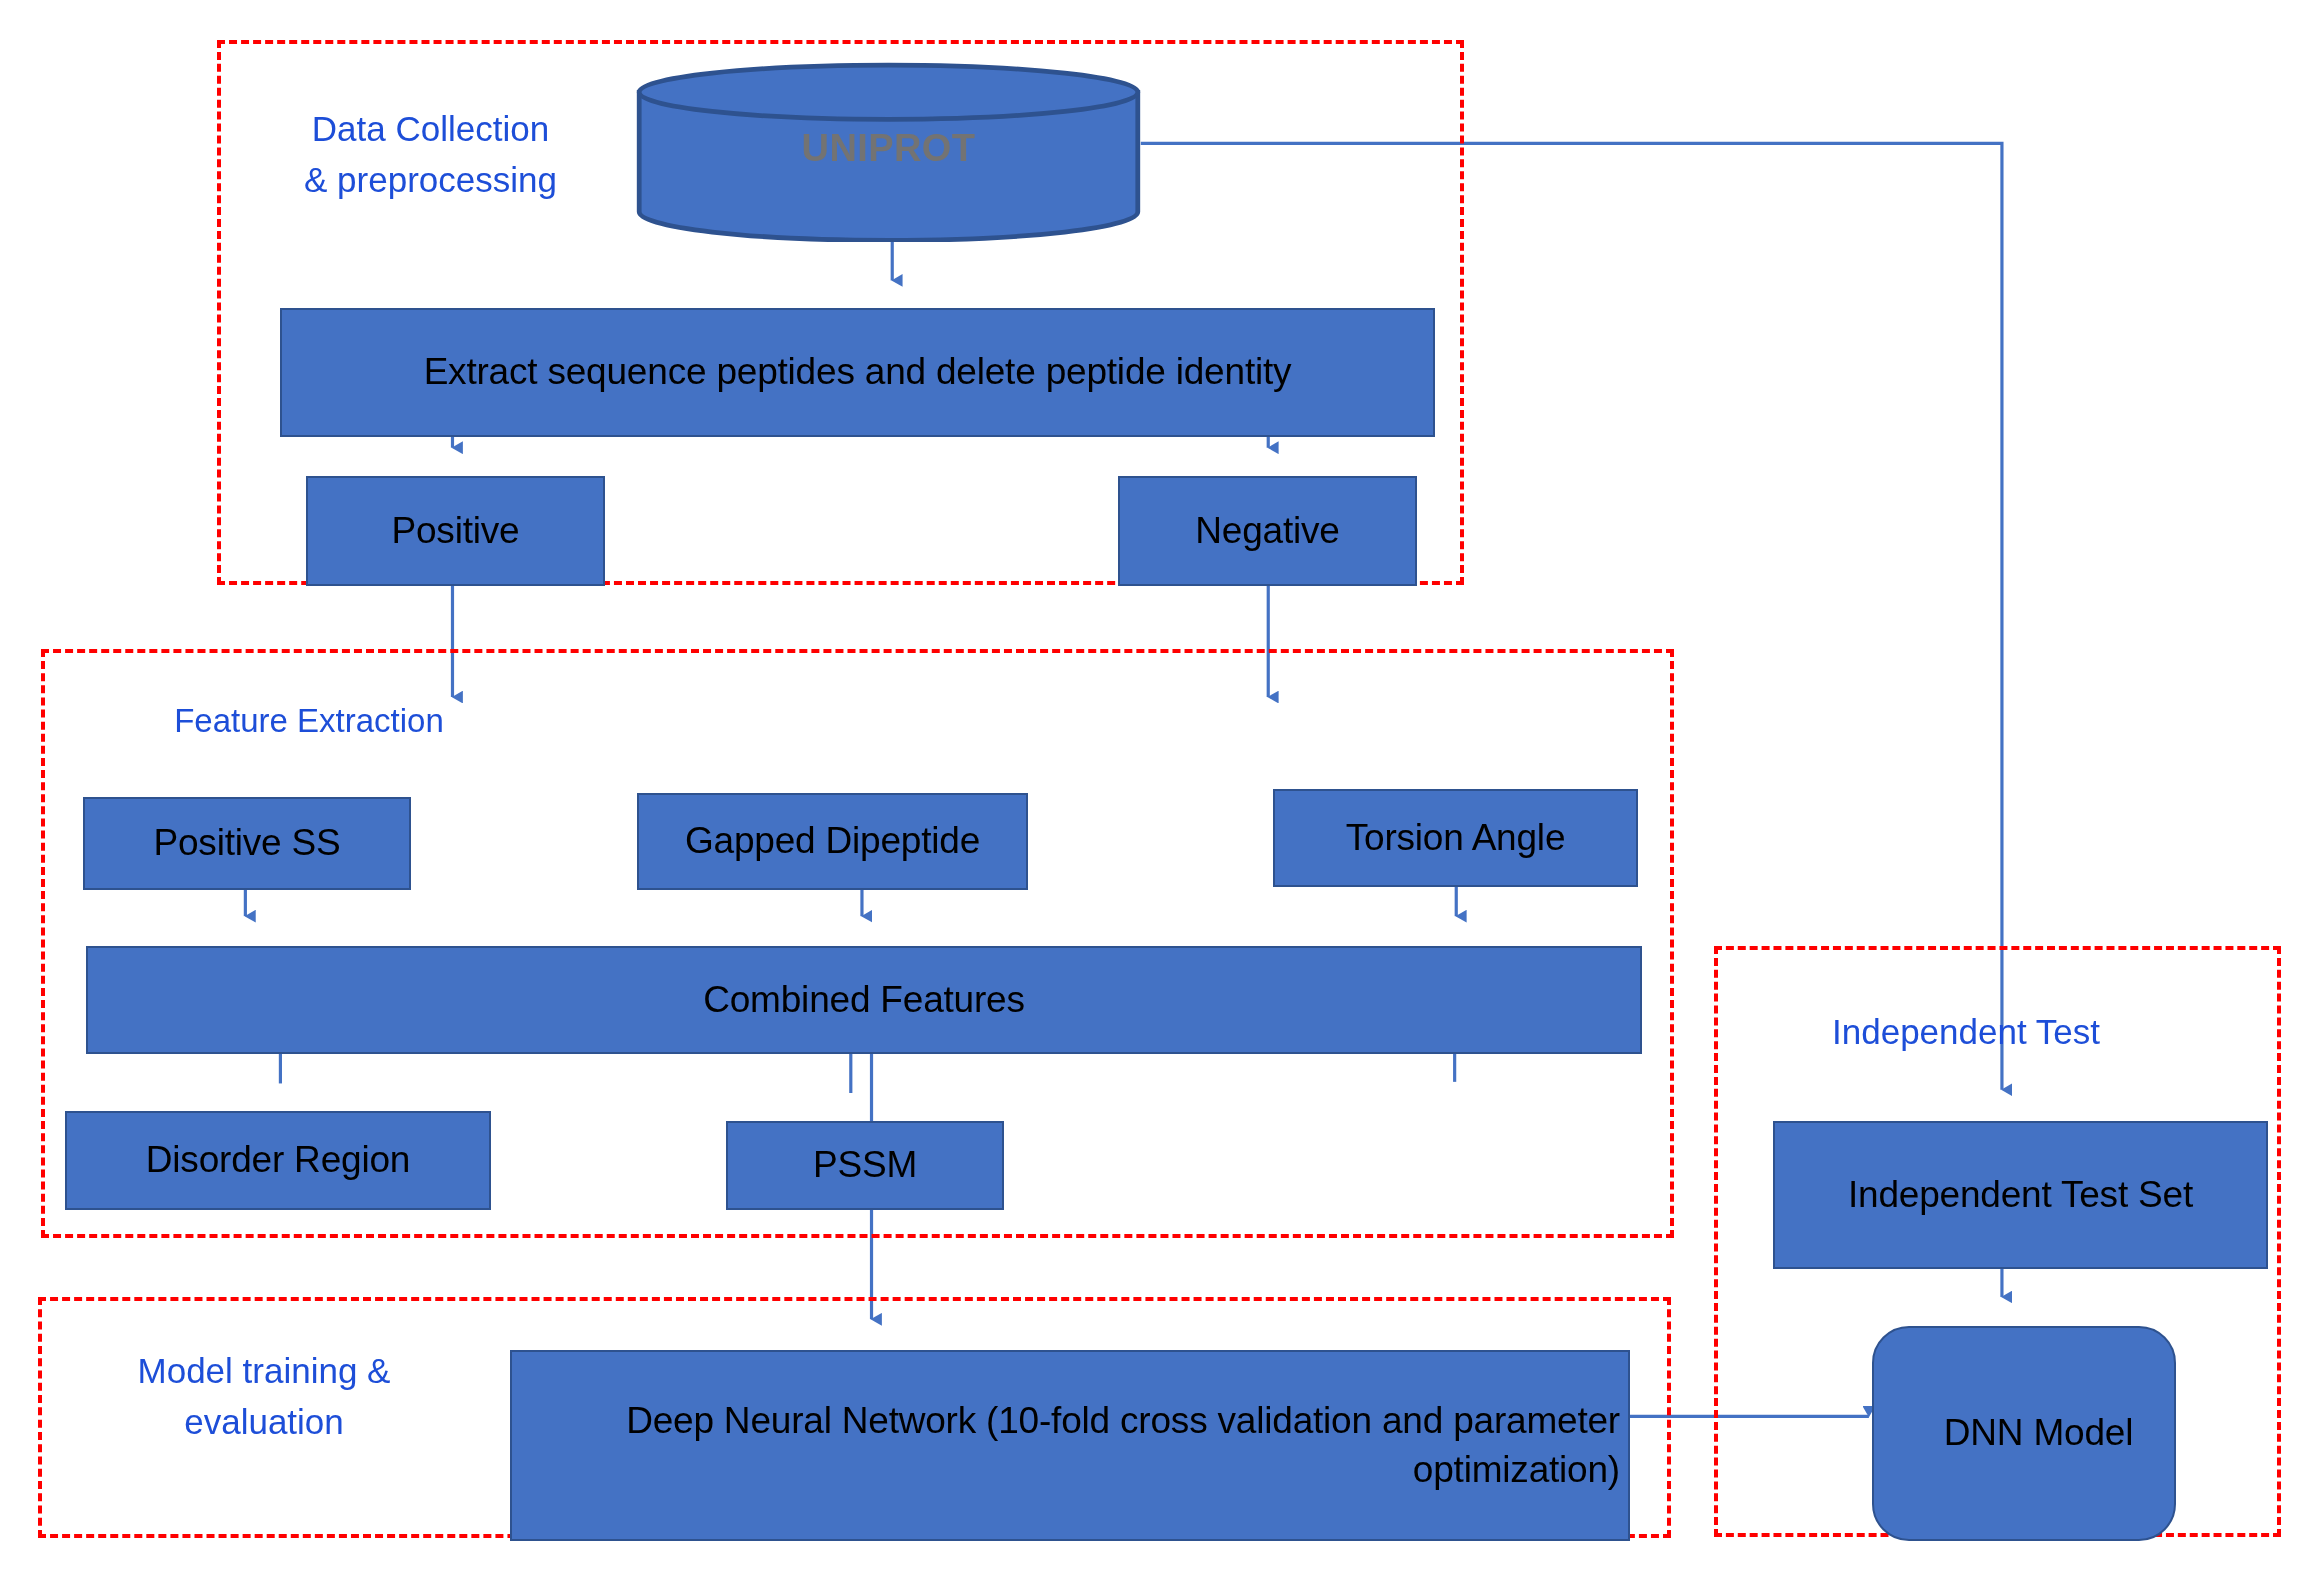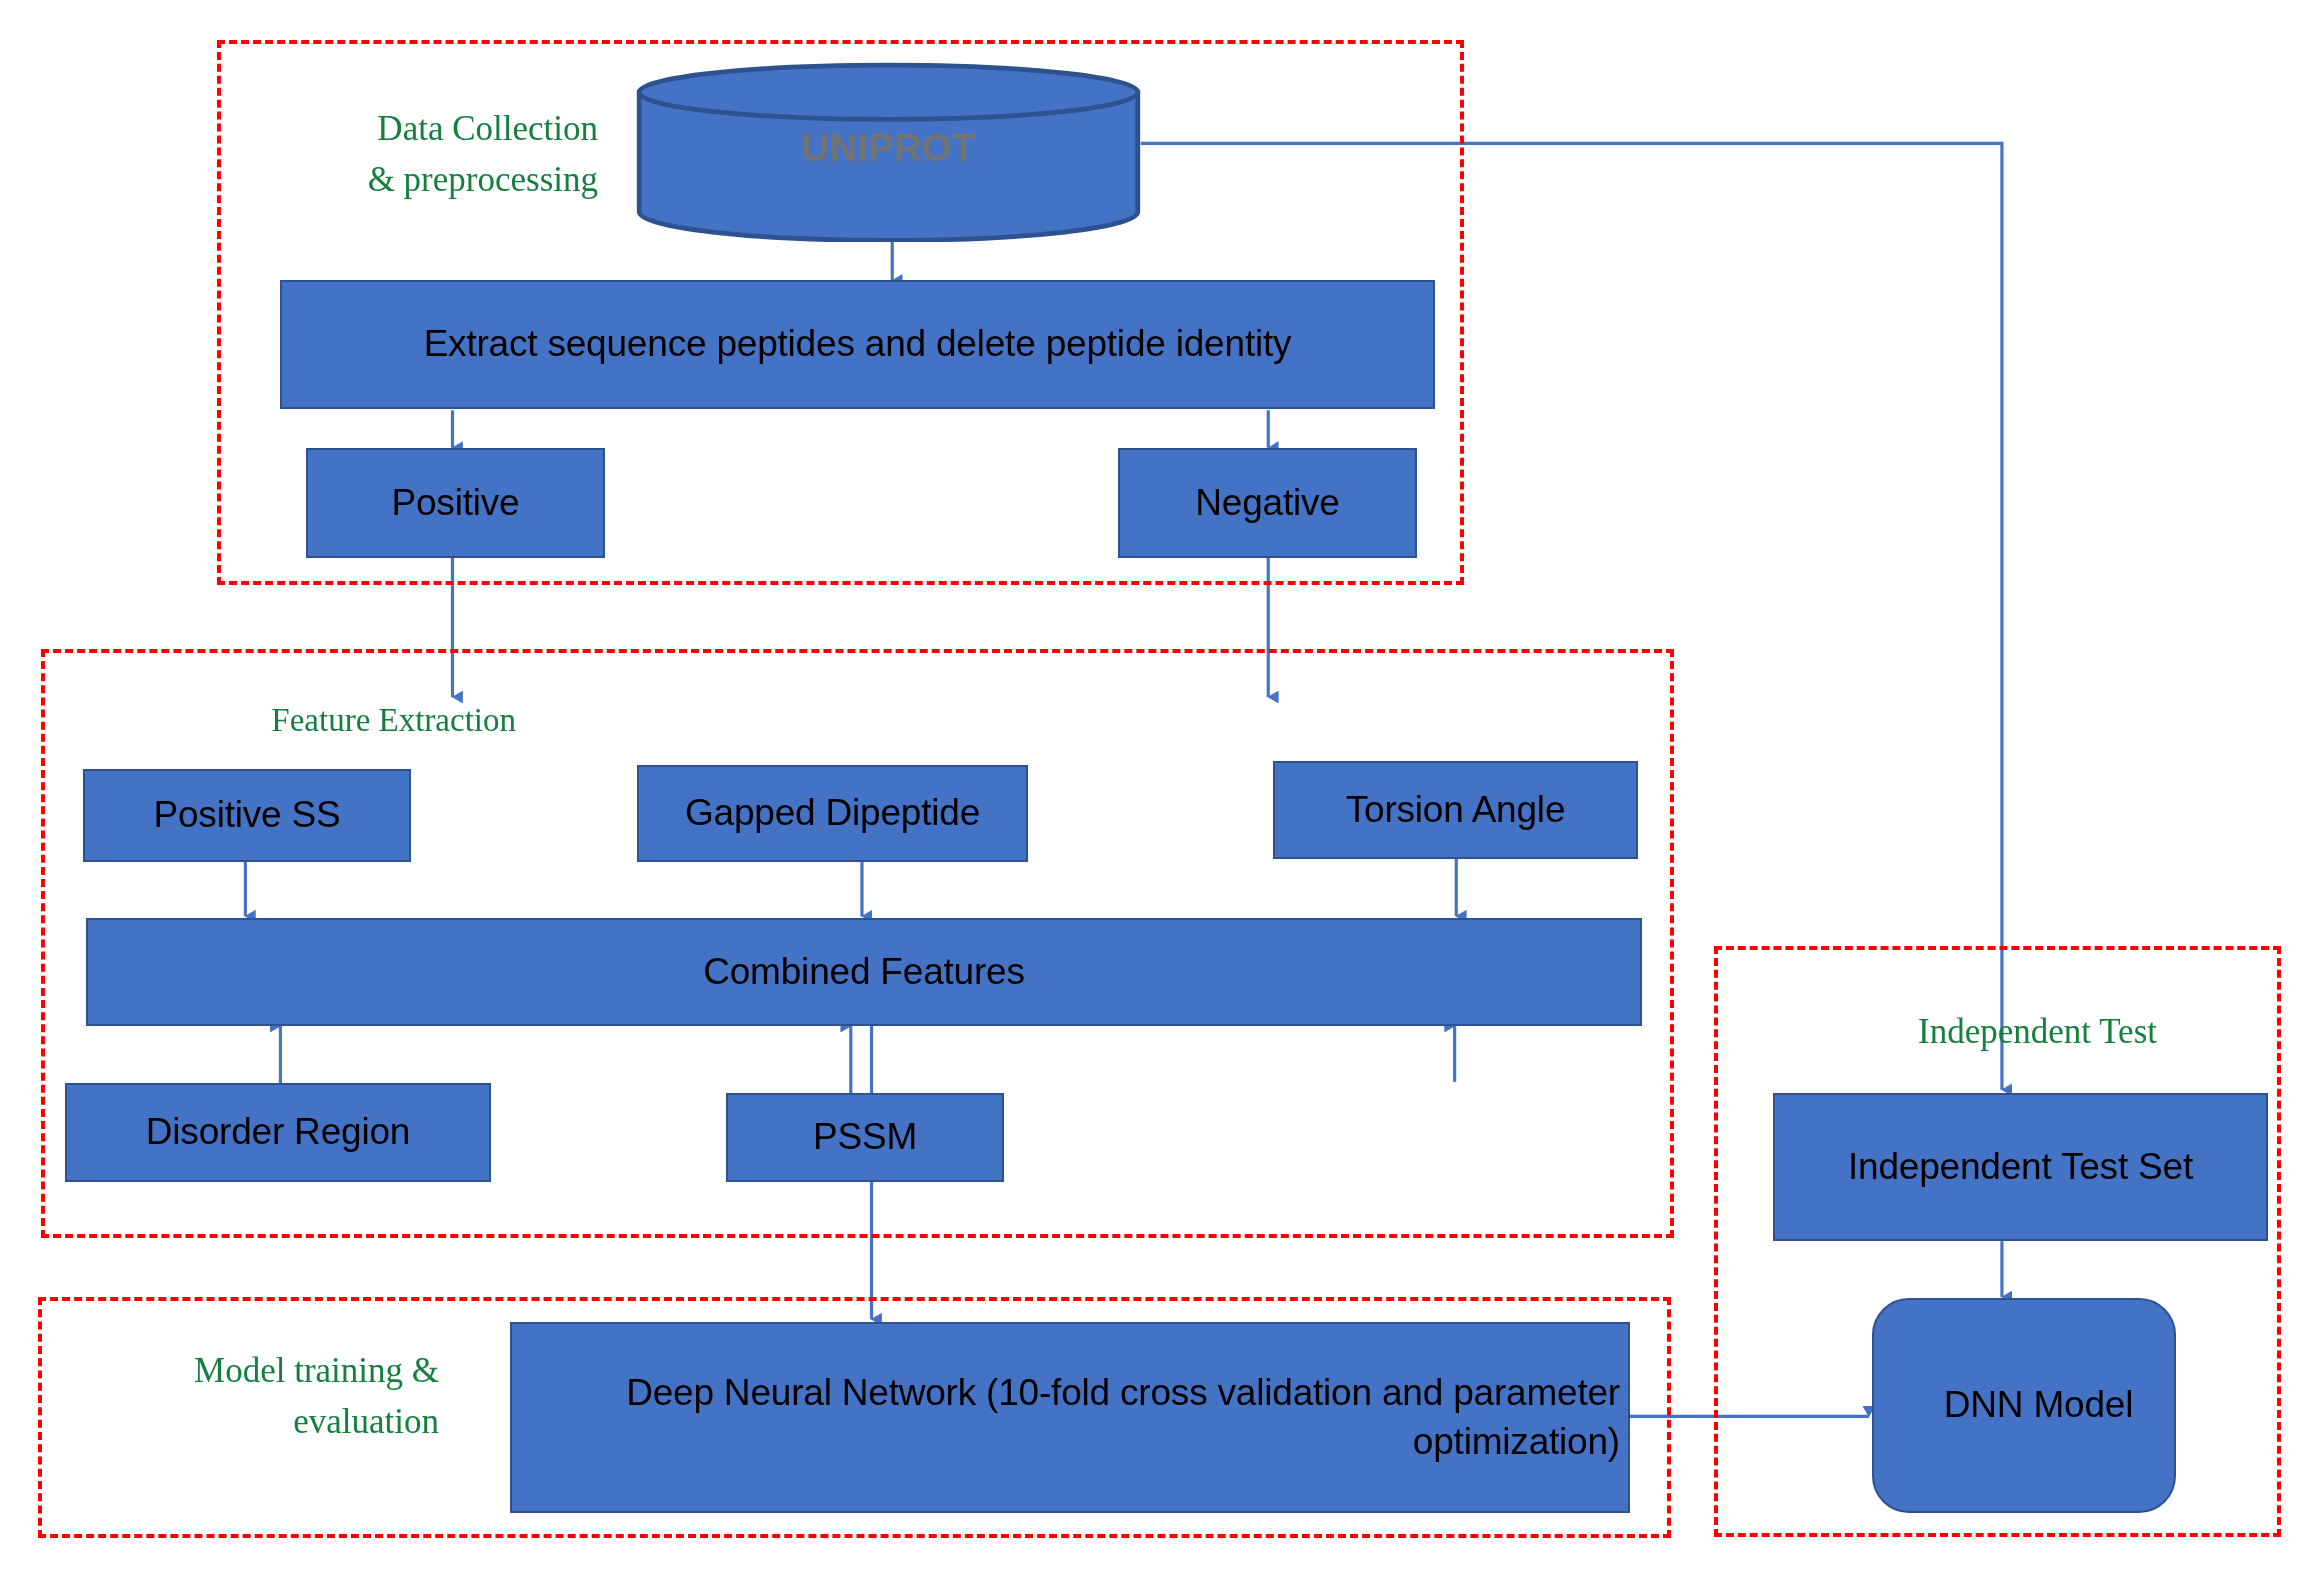--- a/index.html
+++ b/index.html
@@ -34,31 +34,32 @@
     color: #000000;
     display: flex;
     align-items: center;
     justify-content: center;
     text-align: center;
     line-height: 1.32;
     font-family: "Liberation Sans", sans-serif;
     font-weight: 400;
     letter-spacing: -0.2px;
     padding: 0 8px;
+    margin-top: 28px;
   }
   .node.rounded {
     border-radius: 37px;
   }
   .group-label {
     position: absolute;
-    color: #15803d;
-    font-family: Liberation Serif, serif;
+    color: #1d4ed8;
+    font-family: Liberation Sans, sans-serif;
     line-height: 1.45;
     white-space: pre-line;
-    text-align: right;
+    text-align: center;
   }
   .cyl {
     position: absolute;
   }
   .cyl-text {
     position: absolute;
     display: flex;
     align-items: center;
     justify-content: center;
     color: #737373;

